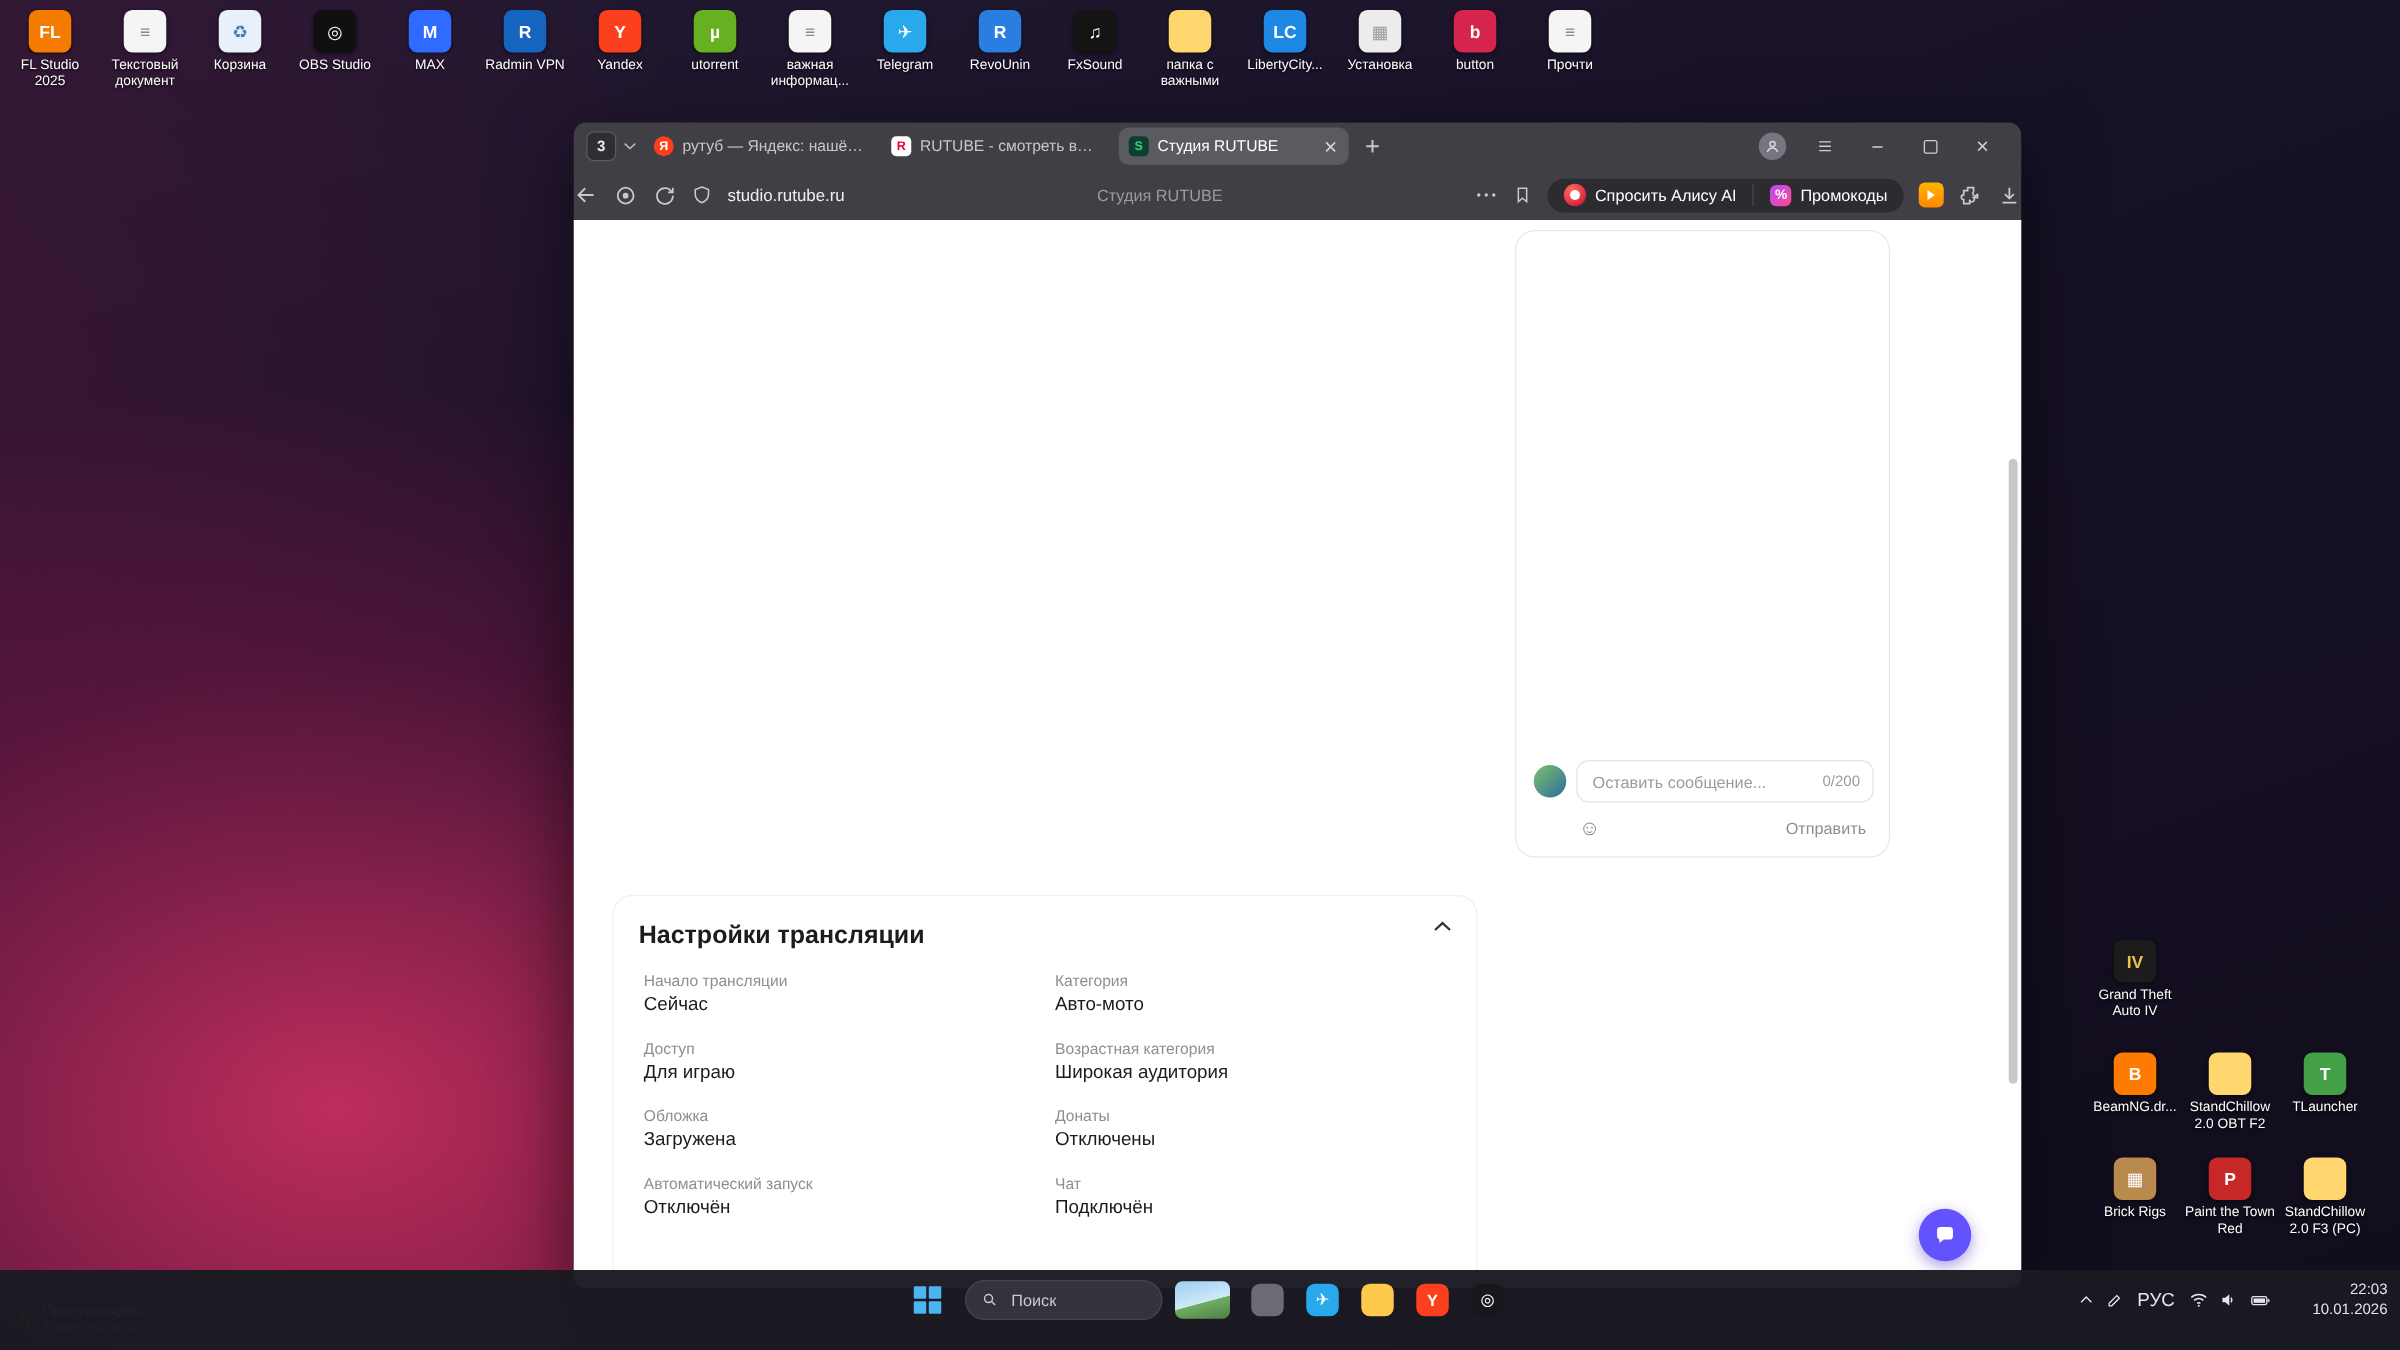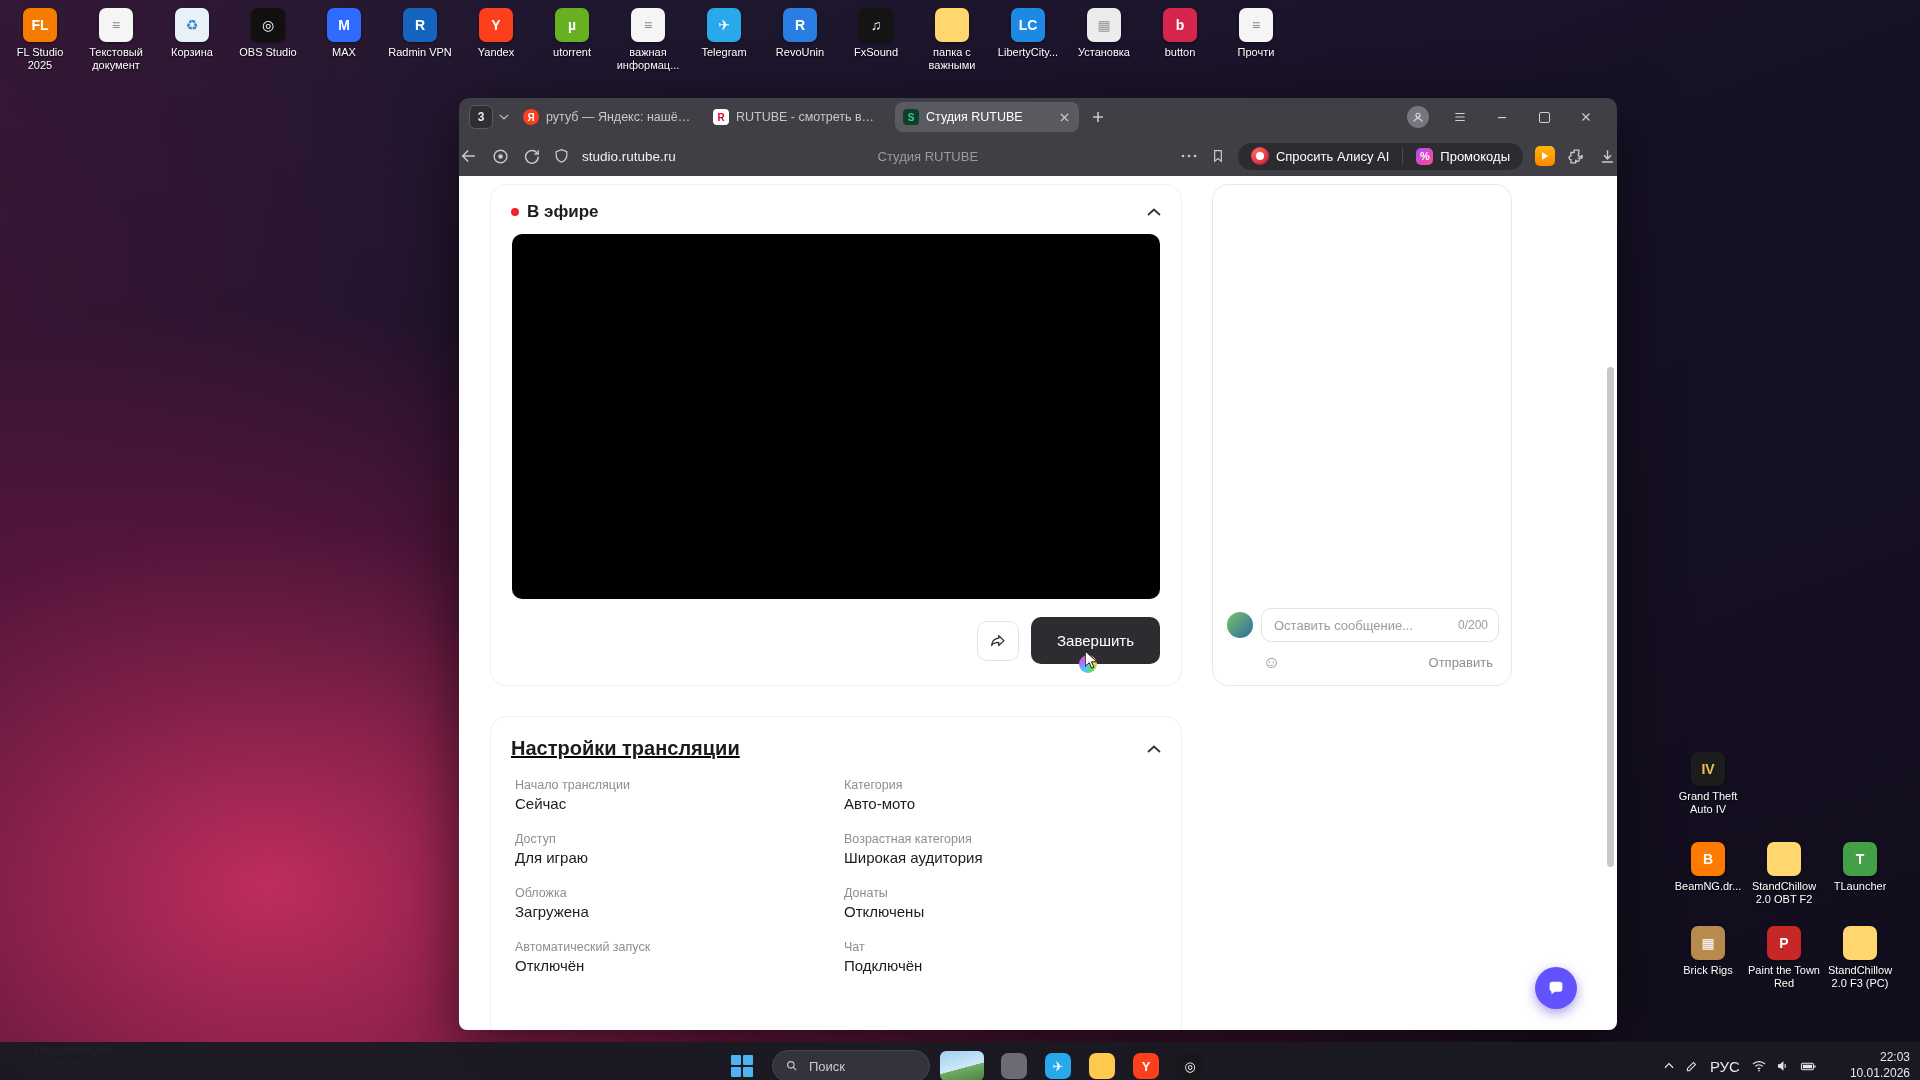--- a/index.html
+++ b/index.html
@@ -78,21 +78,21 @@
   .live-title{font-size:17px;font-weight:bold;color:#1c1c1e;}
   .chev-right{margin-left:auto;color:#333;cursor:pointer;}
   .video{margin:2px 21px 0;height:365px;background:#000;border-radius:10px;}
   .actions{display:flex;justify-content:flex-end;align-items:center;gap:12px;padding:18px 21px 0;}
   .share-btn{width:42px;height:40px;border:1px solid #e3e3e6;border-radius:10px;display:flex;align-items:center;justify-content:center;color:#2d2d31;cursor:pointer;background:#fff;}
   .finish-btn{height:47px;padding:0 26px;background:#2d2d31;color:#fff;border:none;border-radius:10px;font-size:15px;cursor:pointer;font-family:inherit;}
   .cursorwrap{position:absolute;left:588px;top:466px;width:30px;height:30px;pointer-events:none;}
   .colorwheel{position:absolute;left:0;top:4px;width:18px;height:18px;border-radius:50%;
               background:conic-gradient(#ff5f5f,#ffd24c,#69db63,#4cc2ff,#b06bff,#ff5f5f);}
   .cursvg{position:absolute;left:6px;top:0;}
-  .set-header{padding:20px 20px 4px;display:flex;align-items:center;text-decoration:underline;}
+  .set-header{padding:20px 20px 4px;display:flex;align-items:flex-start;}
   .set-title{font-size:20px;font-weight:bold;color:#1c1c1e;}
   .field{padding-top:14px;}
   .flabel{font-size:12.5px;color:#8e8e93;margin-bottom:3px;}
   .fvalue{font-size:15px;color:#1c1c1e;}
   .namefield{padding:0 24px;}
   .fields-grid{display:grid;grid-template-columns:329px 1fr;row-gap:6px;padding:0 24px;}
   
   .chat-bottom{position:absolute;left:0;right:0;bottom:0;padding:12px 14px 14px;}
   .chat-input-row{display:flex;align-items:center;gap:8px;}
   .chat-avatar{width:26px;height:26px;border-radius:50%;flex:none;background:linear-gradient(135deg,#7ac26a,#2d6b9e);}
@@ -101,21 +101,21 @@
   .msg-input input::placeholder{color:#9a9aa0;}
   .counter{font-size:12px;color:#9a9aa0;flex:none;}
   .chat-bottom-row{display:flex;justify-content:space-between;align-items:center;margin-top:12px;padding:0 4px 0 36px;}
   .emoji{font-size:17px;color:#8e8e93;cursor:pointer;line-height:1;}
   .send{font-size:13px;color:#8e8e93;cursor:pointer;}
   .fab{position:absolute;left:1076px;top:791px;width:42px;height:42px;border-radius:50%;background:#6353ff;
        display:flex;align-items:center;justify-content:center;box-shadow:0 4px 12px rgba(60,40,200,.45);cursor:pointer;}
   .sb-track{position:absolute;right:2px;top:0;bottom:0;width:9px;}
   .sb-thumb{position:absolute;right:1px;top:191px;width:7px;height:500px;border-radius:4px;background:#c7c7cc;cursor:grab;}
   
-  .taskbar{position:absolute;left:0;right:0;bottom:0;height:38px;background:rgba(26,26,34,.97);padding-left:44px;}
+  .taskbar{position:absolute;left:0;right:0;bottom:0;height:64px;background:rgba(26,26,34,.97);padding-left:44px;}
   .tb-center{position:absolute;left:722px;top:0;height:48px;display:flex;align-items:center;gap:10px;}
   .startbtn{width:40px;height:40px;display:flex;align-items:center;justify-content:center;border-radius:6px;cursor:pointer;}
   .winlogo{display:grid;grid-template-columns:10px 10px;grid-template-rows:10px 10px;gap:2px;}
   .winlogo div{background:#4cb4f0;border-radius:1px;}
   .search-pill{width:158px;height:32px;border-radius:16px;background:#33333e;border:1px solid #45454f;
                display:flex;align-items:center;gap:8px;padding:0 12px;color:#c9c9ce;cursor:pointer;}
   .search-pill input{border:none;outline:none;background:transparent;color:#c9c9ce;font-size:13px;width:100px;font-family:inherit;}
   .search-pill input::placeholder{color:#c9c9ce;}
   .widget{width:44px;height:30px;border-radius:6px;cursor:pointer;overflow:hidden;
           background:linear-gradient(165deg,#9fd0f0 0%,#cfe8fa 55%,#6fae62 56%,#4c7f43 100%);}
@@ -435,46 +435,20 @@
       </div>
       <div class="tbtn">
         <svg width="19" height="19" viewBox="0 0 24 24" fill="none" stroke="currentColor" stroke-width="1.8">
             <path d="M12 4v10M7.5 10.5L12 15l4.5-4.5M5 19h14"></path>
           </svg>
       </div>
     </div>
 
     <div class="pagearea">
 
-      <div class="card maincard">
-        <div class="live-header">
-          <span class="reddot"></span>
-          <span class="live-title">В эфире</span>
-          <span class="chev-right">
-            <svg width="14" height="8" viewBox="0 0 14 8">
-                <path d="M1 7l6-5.5L13 7" fill="none" stroke="currentColor" stroke-width="1.8"></path>
-              </svg>
-          </span>
-        </div>
-        <div class="video"></div>
-        <div class="actions">
-          <div class="share-btn">
-            <svg width="20" height="18" viewBox="0 0 24 24">
-                <path d="M13 5l7 6.5-7 6.5v-4.2C8 13.8 5 15 3.5 18c.5-6 4-9.3 9.5-9.8V5z" fill="none" stroke="currentColor" stroke-width="1.7" stroke-linejoin="round"></path>
-              </svg>
-          </div>
-          <button class="finish-btn">Завершить</button>
-        </div>
-        <div class="cursorwrap">
-          <div class="colorwheel"></div>
-          <svg class="cursvg" width="14" height="18" viewBox="0 0 12 16">
-              <polygon points="0,0 0,13.5 3.6,10.4 5.6,15.2 7.6,14.3 5.5,9.6 10.2,9.6" fill="#fff" stroke="#000" stroke-width="0.8"></polygon>
-            </svg>
-        </div>
-      </div>
 
       <div class="card setcard">
         <div class="set-header">
           <span class="set-title">Настройки трансляции</span>
           <span class="chev-right">
             <svg width="14" height="8" viewBox="0 0 14 8">
                 <path d="M1 7l6-5.5L13 7" fill="none" stroke="currentColor" stroke-width="1.8"></path>
               </svg>
           </span>
         </div>

